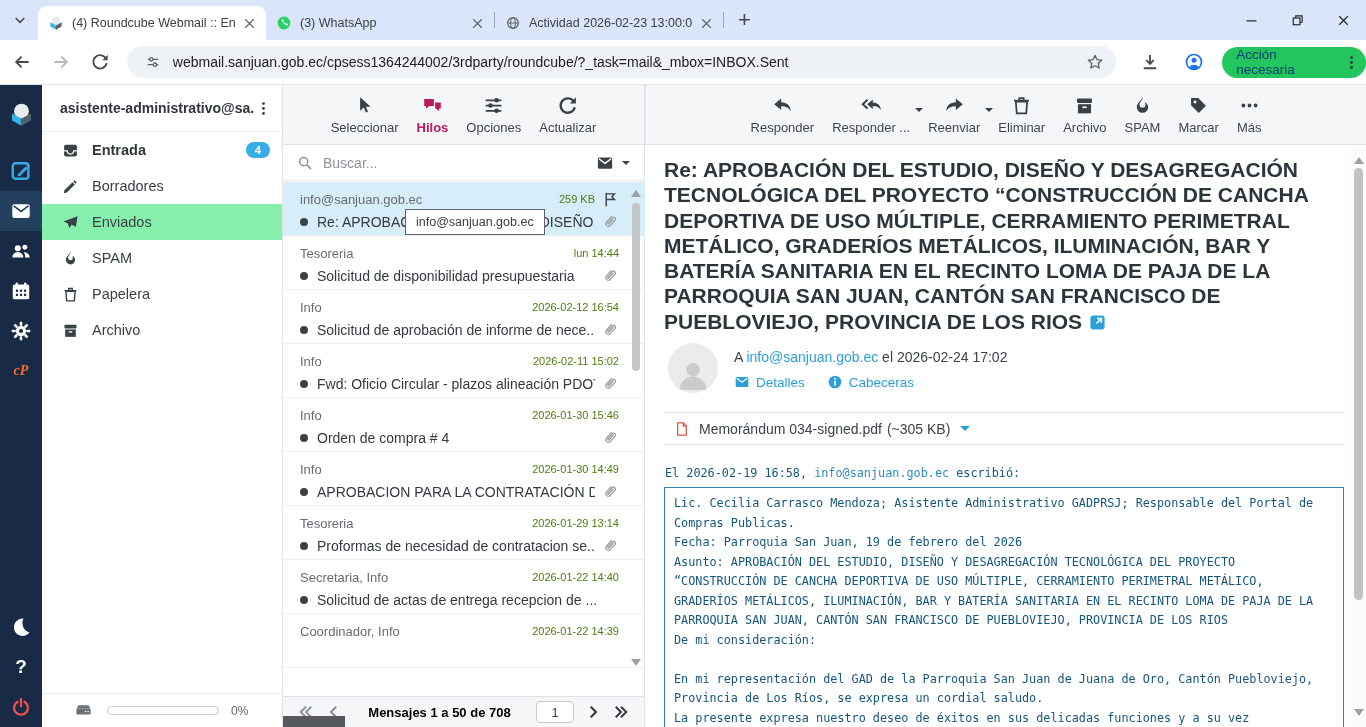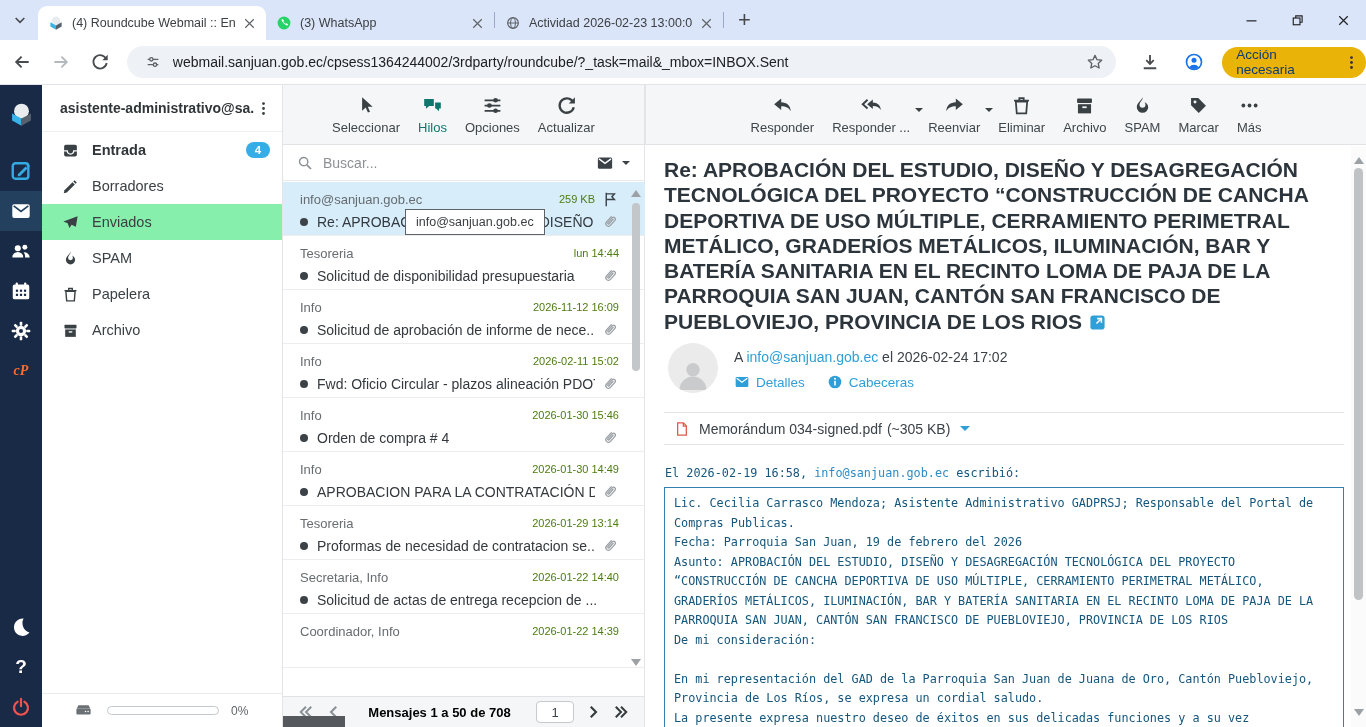--- a/index.html
+++ b/index.html
@@ -27,21 +27,21 @@
   .urlbar { position:absolute; left:0; top:40px; width:1366px; height:45px; background:#fff; display:flex; align-items:center; border-bottom:1px solid #e1e4e8; }
   .navic { width:20px; height:20px; color:#474b4e; }
   .navbtn { width:34px; height:34px; display:flex; align-items:center; justify-content:center; margin-left:6px; }
   .navbtn.disabled { color:#b4b9bd; }
   .omnibox { margin-left:10px; width:1020px; height:32px; background:#eef1f5; border-radius:16px; display:flex; align-items:center; padding:0 12px; }
   .omnibox .site-ic { width:16px; height:16px; color:#5f6368; margin:0 12px 0 6px; }
   .url-text { font-size:14px; color:#202124; flex:1; white-space:nowrap; overflow:hidden; }
   .omnibox .star { width:18px; height:18px; color:#5f6368; margin-left:8px; }
   .toolic { width:20px; height:20px; color:#474b4e; }
   .dl { margin-left:24px; } .prof { margin-left:24px; }
-  .action-pill { margin-left:18px; height:31px; background:#eab308; border-radius:16px; display:flex; align-items:center; padding:0 6px 0 14px; }
+  .action-pill { margin-left:18px; height:31px; background:#22c55e; border-radius:16px; display:flex; align-items:center; padding:0 6px 0 14px; }
   .action-pill .lbl { font-size:13.5px; color:#0b3b75; }
   .action-pill .mnu { width:17px; height:17px; color:#30343c; margin-left:8px; }
 
   
   .app { position:absolute; left:0; top:85px; width:1366px; height:642px; }
 
   
   .rail { position:absolute; left:0; top:0; width:42px; height:642px; background:#182a45; display:flex; flex-direction:column; align-items:center; }
   .railcell { width:42px; height:40px; display:flex; align-items:center; justify-content:center; color:#fff; }
   .railcell.logo { height:50px; margin-top:4px; }
@@ -67,21 +67,21 @@
   .quota .ic { width:19px; height:19px; color:#6a7074; }
   .quota-bar { width:112px; height:9px; border:1px solid #c3c8cc; border-radius:5px; background:#fff; margin-left:14px; }
   .quota-pct { margin-left:12px; font-size:12px; color:#5f6568; }
 
   
   .list { position:absolute; left:283px; top:0; width:362px; height:642px; background:#fff; border-right:1px solid #e2e4e7; }
   .panehdr { height:60px; background:#f5f6f7; border-bottom:1px solid #e0e2e5; display:flex; align-items:center; justify-content:center; }
   .tbtn { position:relative; display:flex; flex-direction:column; align-items:center; color:#3a4145; }
   .tbtn .ic { width:21px; height:21px; }
   .tbtn .tlabel { font-size:13px; margin-top:4px; color:#3f464b; white-space:nowrap; }
-  .tbtn.disabled, .tbtn.disabled .tlabel { color:#0f766e; }
+  .tbtn.disabled, .tbtn.disabled .tlabel { color:#be185d;font-weight:bold; }
   .tbtn.hascaret { margin-right:14px; }
   .dropcaret { position:absolute; right:-13px; top:13px; width:0; height:0; border:4.5px solid transparent; border-top-color:#3a4145; }
   .listbar .tbtn { margin:1px 9px; }
   .readbar .tbtn { margin:0 9px; }
 
   .searchrow { height:36px; border-bottom:1px solid #e8eaec; display:flex; align-items:center; padding:0 14px; }
   .searchrow .mag { width:16px; height:16px; color:#8d9296; margin-right:10px; }
   .search-ph { font-size:14px; color:#8d9296; flex:1; }
   .scope-env { width:18px; height:18px; color:#3b4248; }
   .scope-caret { width:0; height:0; border:4.5px solid transparent; border-top-color:#3b4248; margin:4px 0 0 8px; }
@@ -567,21 +567,21 @@
               <span class="ic clip">
                 <svg viewBox="0 0 24 24">
                   <path d="M8.5 5.5v9.5a3.5 3.5 0 0 0 7 0v-9a2.5 2.5 0 0 0-5 0v8.5a1.1 1.1 0 0 0 2.2 0V6.5" fill="none" stroke="currentColor" stroke-width="1.7" stroke-linecap="round"></path>
                 </svg>
               </span>
             </div>
           </div>
           <div class="msg">
             <div class="l1">
               <span class="sender">Info</span>
-              <span class="meta">2026-11-12 16:09</span>
+              <span class="meta">2026-02-12 16:54</span>
             </div>
             <div class="l2">
               <span class="dot"></span>
               <span class="subj">Solicitud de aprobación de informe de nece...</span>
               <span class="ic clip">
                 <svg viewBox="0 0 24 24">
                   <path d="M8.5 5.5v9.5a3.5 3.5 0 0 0 7 0v-9a2.5 2.5 0 0 0-5 0v8.5a1.1 1.1 0 0 0 2.2 0V6.5" fill="none" stroke="currentColor" stroke-width="1.7" stroke-linecap="round"></path>
                 </svg>
               </span>
             </div>

